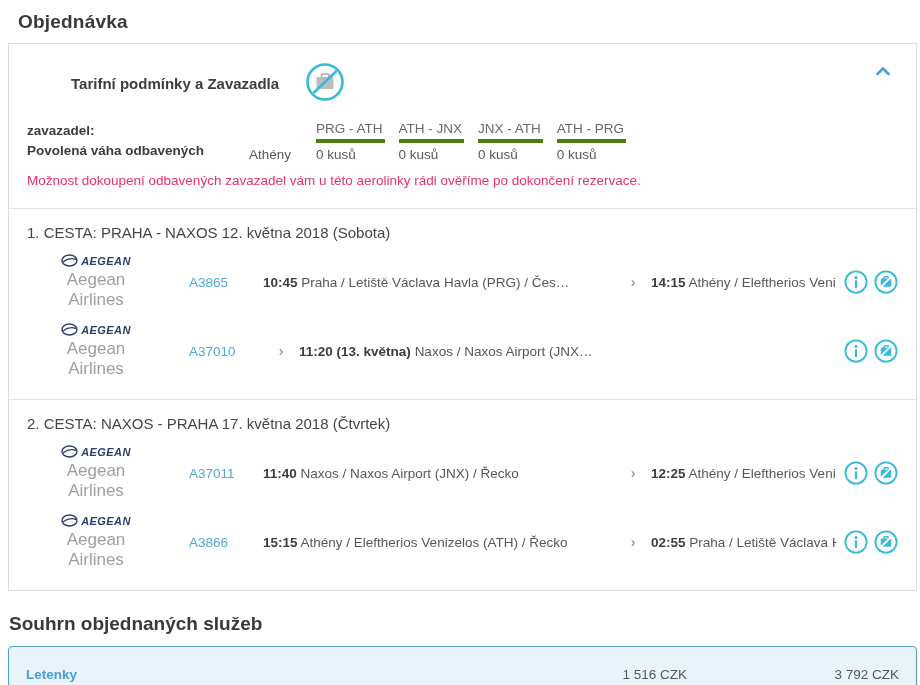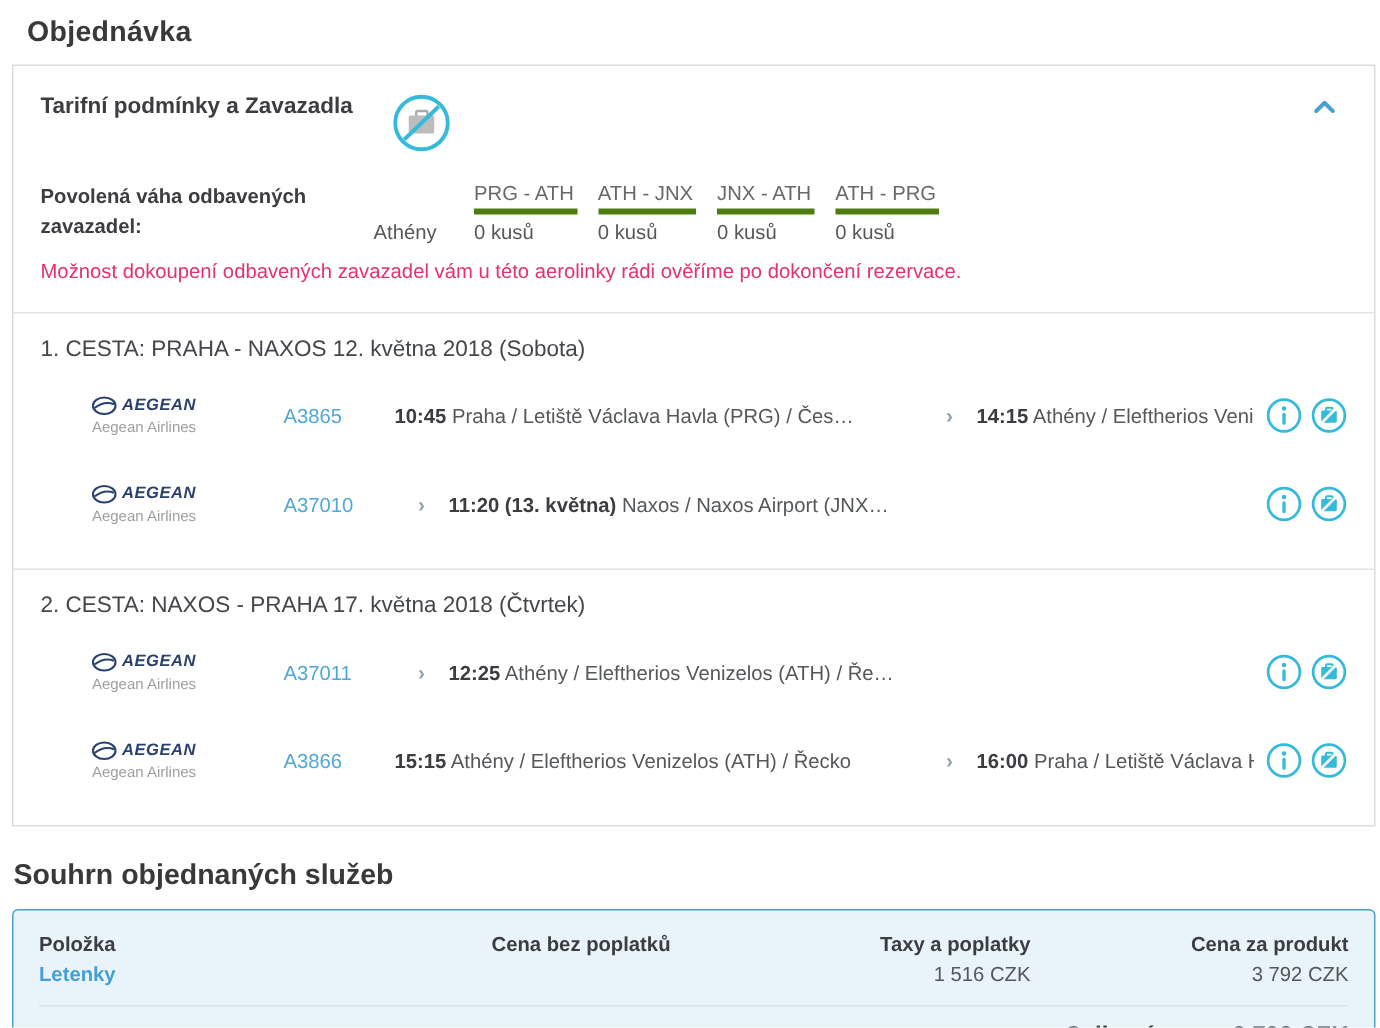--- a/index.html
+++ b/index.html
@@ -18,21 +18,21 @@
     letter-spacing: .2px;
   }
   
   .card {
     margin: 0 3px 0 8px;
     border: 1px solid #dcdcdc;
     background: #fff;
     padding: 14px 18px 20px 18px;
     position: relative;
   }
-  .card-header { display: flex; margin-top: 4px; }
+  .card-header { display: flex; align-items: center; margin-top: 4px; margin-left: 44px; }
   .card-header-title { font-size: 15px; font-weight: bold; color: #3b3d40; }
   .big-icon { margin-left: 26px; }
   .collapse-btn {
     position: absolute; top: 20px; right: 24px;
     width: 18px; height: 14px; cursor: pointer;
     display: flex; align-items: center; justify-content: center;
   }
   
   .baggage { display: flex; margin-top: 16px; }
   .bag-label { width: 222px; font-weight: bold; line-height: 1.5; color: #3b3d40; }
@@ -53,21 +53,21 @@
   }
   
   .section-title { margin-top: 15px; font-size: 15px; color: #43464a; }
   .flight-row { display: flex; align-items: center; margin-top: 13px; min-height: 46px; }
   .col-airline { width: 162px; padding-left: 10px; }
   .logo-line { display: flex; align-items: center; justify-content: center; width: 118px; }
   .logo-word {
     font-weight: bold; font-style: italic; font-size: 11px;
     color: #2a416e; letter-spacing: .4px; margin-left: 3px;
   }
-  .airline-name { font-size: 10px; color: #9d9fa1; margin-top: 3px; text-align: center; width: 118px; }
+  .airline-name { font-size: 17px; color: #9d9fa1; margin-top: 3px; text-align: center; width: 118px; }
   .col-flightno { width: 74px; color: #4fa8d6; }
   .col-dep { width: 352px; white-space: nowrap; overflow: hidden; color: #55585b; }
   .col-dep b, .col-arr b { color: #3b3d40; }
   .col-sep { width: 36px; text-align: center; color: #8aa4b3; font-size: 14px; font-weight: bold; }
   .col-arr { flex: 1; min-width: 0; white-space: nowrap; overflow: hidden; color: #55585b; }
   .col-icons { width: 62px; display: flex; gap: 6px; justify-content: flex-end; flex-shrink: 0; }
   .col-icons svg { cursor: pointer; }
   
   .summary-title { font-size: 19px; font-weight: bold; color: #37393b; margin: 22px 0 11px 9px; }
   .summary-box {
@@ -109,22 +109,22 @@
     </span>
     <span class="collapse-btn">
       <svg width="14" height="9" viewBox="0 0 14 9">
         <polyline points="1.5,7 7,1.5 12.5,7" fill="none" stroke="#4a9fd4" stroke-width="2.6" stroke-linecap="round" stroke-linejoin="round"></polyline>
       </svg>
     </span>
   </div>
 
   <div class="baggage">
     <div class="bag-label">
+      <div>zavazadel:</div>
       <div>Povolená váha odbavených</div>
-      <div>zavazadel:</div>
     </div>
     <div class="bag-table">
       <div class="bag-col rowlab">
         <div class="hdr"></div>
         <div class="val">Athény</div>
       </div>
       <div class="bag-col">
         <div class="hdr">PRG - ATH</div>
         <div class="val">0 kusů</div>
       </div>
@@ -226,20 +226,23 @@
         <div class="logo-line">
           <svg width="17" height="13" viewBox="0 0 17 13">
             <ellipse cx="8.5" cy="6.5" rx="7.5" ry="5.5" fill="none" stroke="#2a416e" stroke-width="1.4"></ellipse>
             <path d="M2 8 Q8.5 3 15 5.5" fill="none" stroke="#2a416e" stroke-width="1.4"></path>
           </svg>
           <span class="logo-word">AEGEAN</span>
         </div>
         <div class="airline-name">Aegean Airlines</div>
       </div>
       <div class="col-flightno">A37011</div>
+      <div class="col-dep">
+        <b>11:40</b> <b></b> <span>Naxos / Naxos Airport (JNX) / Řecko</span>
+      </div>
       <div class="col-sep">›</div>
       <div class="col-arr">
         <b>12:25</b> <b></b> <span>Athény / Eleftherios Venizelos (ATH) / Ře…</span>
       </div>
       <div class="col-icons">
         <svg width="24" height="24" viewBox="0 0 24 24">
           <circle cx="12" cy="12" r="10.6" fill="none" stroke="#35bada" stroke-width="1.8"></circle>
           <circle cx="12" cy="7.4" r="1.5" fill="#35bada"></circle>
           <rect x="10.9" y="10.2" width="2.2" height="8" rx="1" fill="#35bada"></rect>
         </svg>
@@ -262,21 +265,21 @@
           <span class="logo-word">AEGEAN</span>
         </div>
         <div class="airline-name">Aegean Airlines</div>
       </div>
       <div class="col-flightno">A3866</div>
       <div class="col-dep">
         <b>15:15</b> <b></b> <span>Athény / Eleftherios Venizelos (ATH) / Řecko</span>
       </div>
       <div class="col-sep">›</div>
       <div class="col-arr">
-        <b>16:00</b> <b></b> <span>Praha / Letiště Václava Havla (PRG) / Čes…</span>
+        <b>02:55</b> <b></b> <span>Praha / Letiště Václava Havla (PRG) / Čes…</span>
       </div>
       <div class="col-icons">
         <svg width="24" height="24" viewBox="0 0 24 24">
           <circle cx="12" cy="12" r="10.6" fill="none" stroke="#35bada" stroke-width="1.8"></circle>
           <circle cx="12" cy="7.4" r="1.5" fill="#35bada"></circle>
           <rect x="10.9" y="10.2" width="2.2" height="8" rx="1" fill="#35bada"></rect>
         </svg>
         <svg width="24" height="24" viewBox="0 0 24 24">
           <circle cx="12" cy="12" r="10.6" fill="none" stroke="#35bada" stroke-width="1.8"></circle>
           <rect x="10" y="6.8" width="4.4" height="3" rx=".8" fill="none" stroke="#35bada" stroke-width="1.4"></rect>
@@ -285,25 +288,19 @@
         </svg>
       </div>
     </div>
   </div>
 
 </div>
 
 <h2 class="summary-title">Souhrn objednaných služeb</h2>
 
 <div class="summary-box">
-  <div class="sum-row sum-head">
-    <div class="c1">Položka</div>
-    <div class="c2">Cena bez poplatků</div>
-    <div class="c3">Taxy a poplatky</div>
-    <div class="c4">Cena za produkt</div>
-  </div>
   <div class="sum-row sum-vals">
     <div class="c1"><span class="item-link">Letenky</span></div>
     <div class="c2">1 516 CZK</div>
     <div class="c4">3 792 CZK</div>
   </div>
   <div class="sum-total">Celková cena: 3 792 CZK</div>
 </div>
 
 </body></html>

